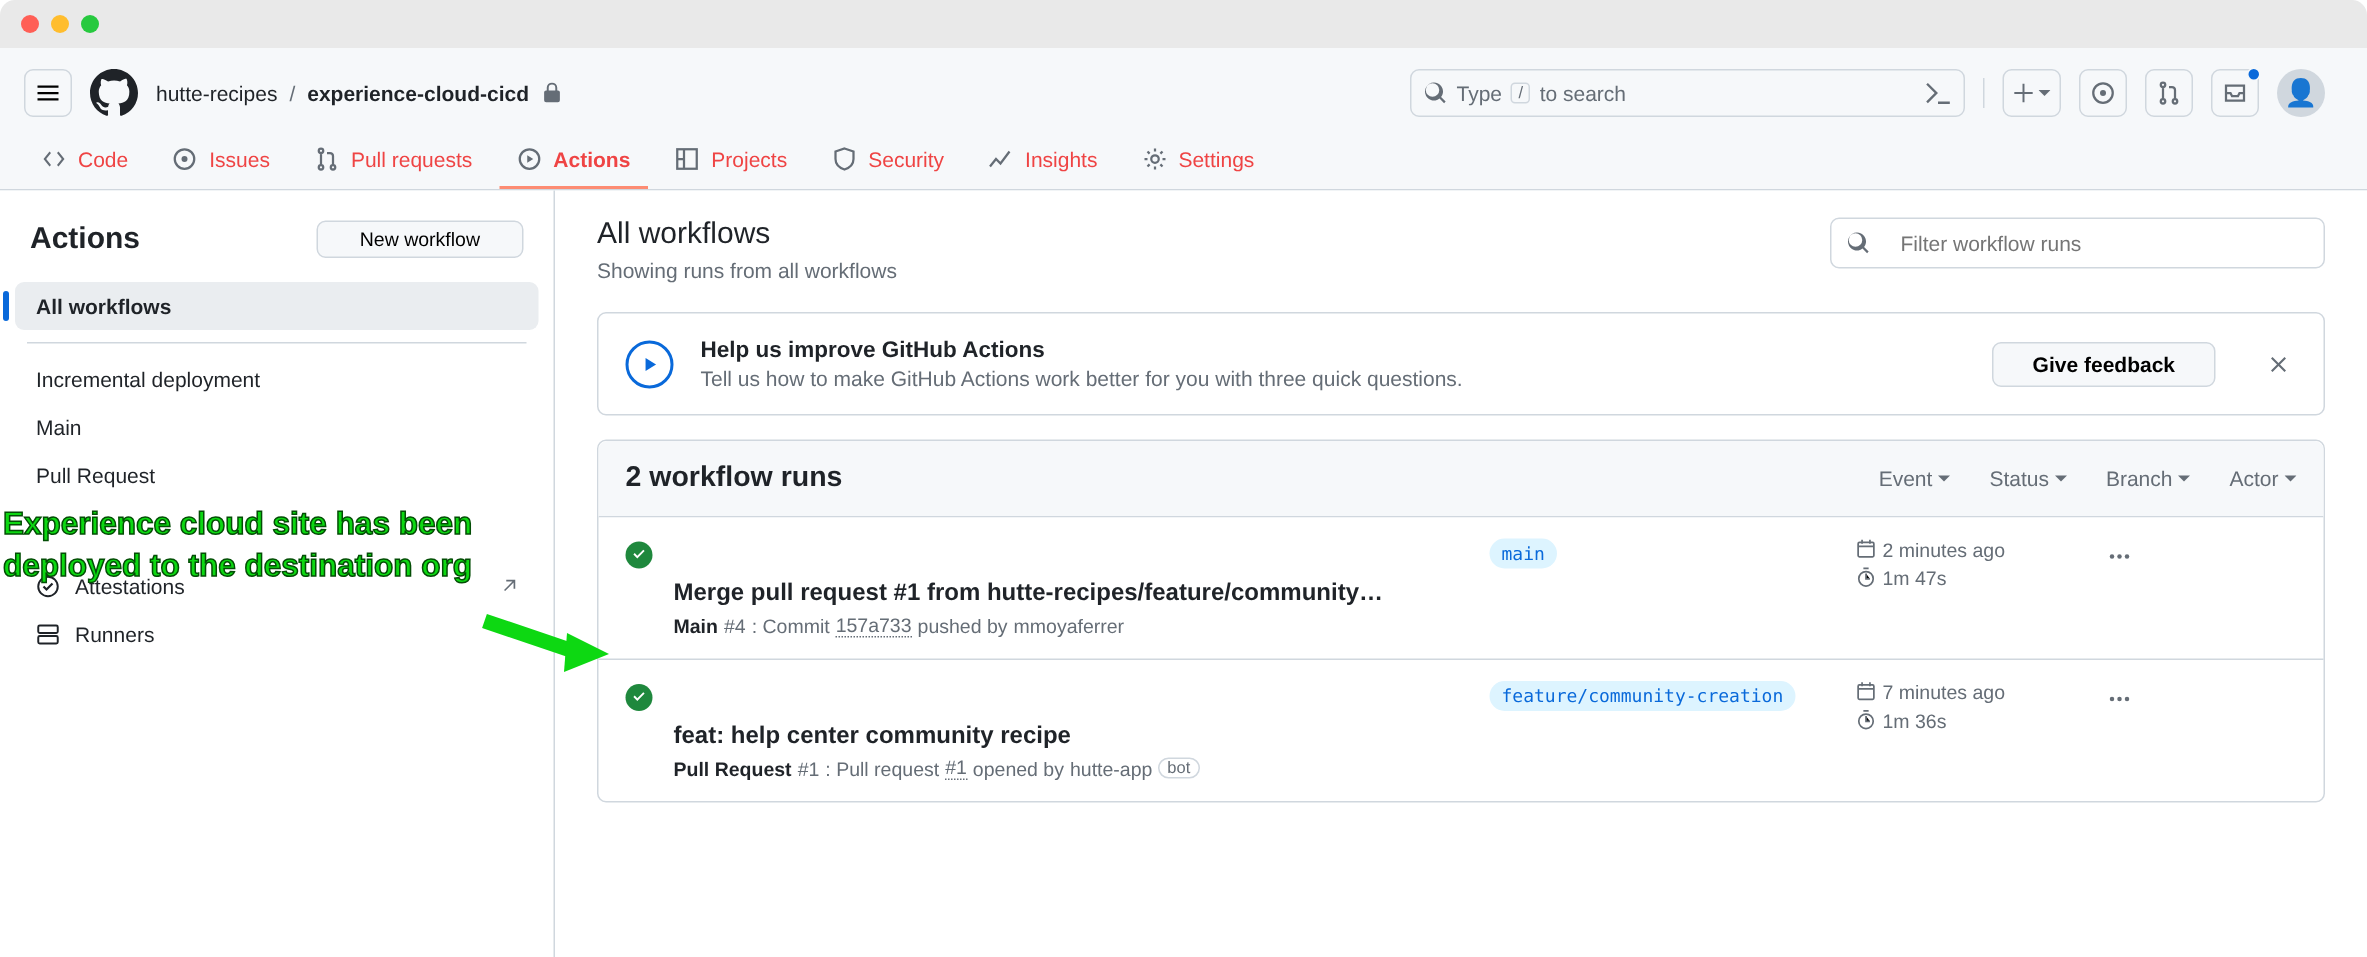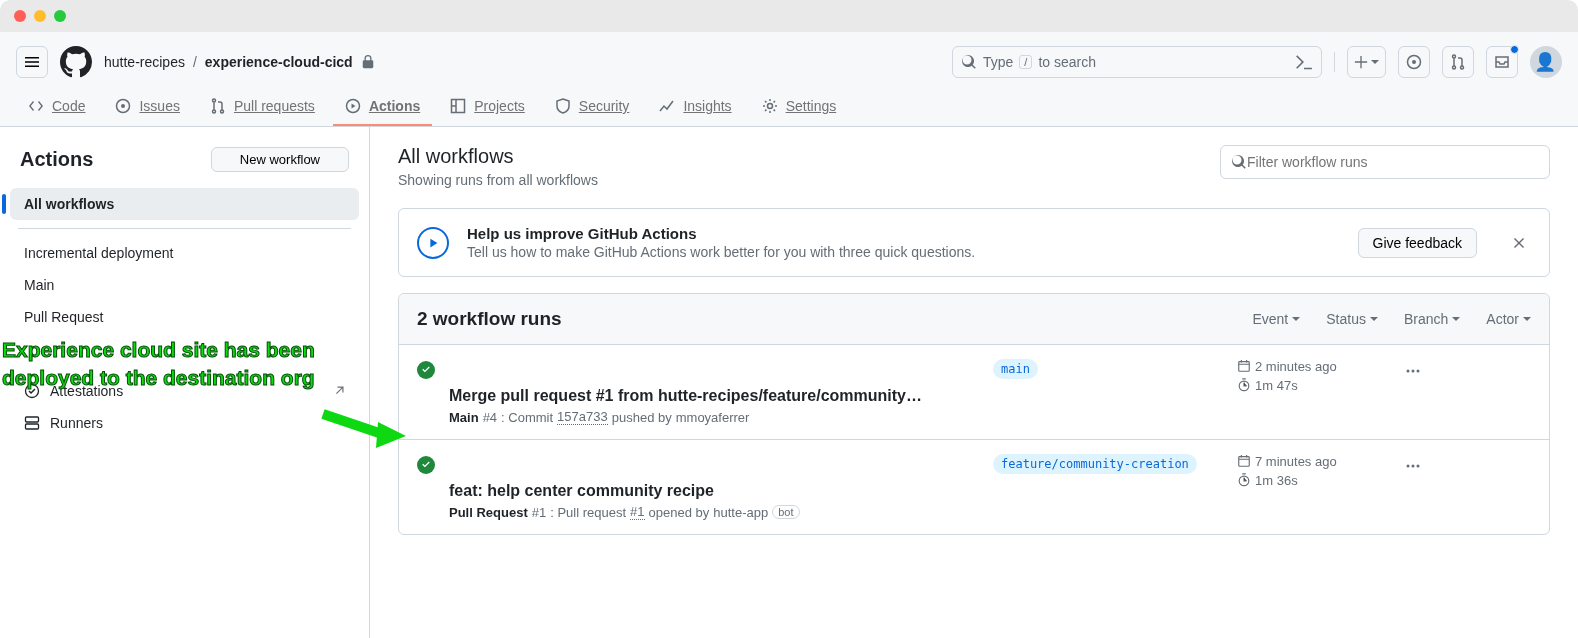--- a/index.html
+++ b/index.html
@@ -6,66 +6,66 @@
 body { font-family: -apple-system, BlinkMacSystemFont, "Segoe UI", Helvetica, Arial, sans-serif; background: #fff; color: #1f2328; width: 1578px; height: 638px; overflow: hidden; position: relative; }
 
 .window-chrome { height: 32px; background: #e9e9e9; border-radius: 10px 10px 0 0; display: flex; align-items: center; padding-left: 14px; gap: 8px; }
 .window-chrome .dot { width: 12px; height: 12px; border-radius: 50%; }
 .dot.red { background: #ff5f56; }
 .dot.yellow { background: #ffbd2e; }
 .dot.green { background: #27c93f; }
 
 .content { height: calc(100% - 32px); background: #f6f8fa; display: flex; flex-direction: column; }
 
-.topbar { background: #f6f8fa; display: flex; align-items: center; padding: 14px 16px 10px 16px; gap: 12px; }
+.topbar { background: #f6f8fa; display: flex; align-items: center; padding: 14px 28px 10px 16px; gap: 12px; }
 .menu-btn { width: 32px; height: 32px; border: 1px solid #d0d7de; border-radius: 6px; display: flex; align-items: center; justify-content: center; background: #f6f8fa; cursor: pointer; }
 .logo-link { color: #1f2328; display: flex; align-items: center; }
 .crumb { display: flex; align-items: center; gap: 8px; font-size: 14px; }
 .crumb a { color: #1f2328; text-decoration: none; }
 .crumb .sep { color: #656d76; }
 .crumb .current { font-weight: 600; }
 .lock { color: #656d76; }
 .spacer { flex: 1; }
 .searchbox { width: 370px; height: 32px; border: 1px solid #d0d7de; border-radius: 6px; display: flex; align-items: center; padding: 0 8px; color: #656d76; gap: 6px; background: #f6f8fa; font-size: 14px; }
 .searchbox .kbd { border: 1px solid #d0d7de; border-radius: 3px; padding: 0 4px; font-size: 11px; }
 .searchbox .cmd { margin-left: auto; color: #656d76; }
 .hdr-btn { height: 32px; min-width: 32px; border: 1px solid #d0d7de; border-radius: 6px; display: flex; align-items: center; justify-content: center; background: #f6f8fa; cursor: pointer; color: #656d76; padding: 0 6px; gap:3px; position:relative; }
 .hdr-divider { width: 1px; height: 20px; background: #d0d7de; }
 .avatar { width: 32px; height: 32px; border-radius: 50%; background: #d0d7de; display:flex; align-items:center; justify-content:center; font-size:18px; }
 .blue-dot { position:absolute; top:-2px; right:-2px; width:9px; height:9px; border-radius:50%; background:#0969da; border:1.5px solid #f6f8fa; }
 
 .repo-nav { background: #f6f8fa; border-bottom: 1px solid #d0d7de; display: flex; padding: 0 16px; gap: 6px; }
-.repo-nav .tab { display: flex; align-items: center; gap: 8px; padding: 10px 12px; font-size: 14px; color: #737373; cursor: pointer; border-bottom: 2px solid transparent; text-decoration: underline; }
+.repo-nav .tab { display: flex; align-items: center; gap: 8px; padding: 10px 12px; font-size: 14px; color: #ef4444; cursor: pointer; border-bottom: 2px solid transparent; }
 .repo-nav .tab.active { font-weight: 600; border-bottom: 2px solid #fd8c73; }
 .repo-nav svg { color: #656d76; }
 .repo-nav .tab.active svg { color: #656d76; }
 
 .main-area { flex: 1; display: flex; background: #fff; }
 .sidebar { width: 370px; border-right: 1px solid #d0d7de; padding: 16px 10px; position: relative; }
 .sidebar-header { display: flex; align-items: center; justify-content: space-between; padding: 4px 10px 16px 10px; }
 .sidebar-title { font-size: 20px; font-weight: 600; }
 .new-workflow-btn { border: 1px solid #d0d7de; border-radius: 6px; padding: 4px 28px; font-size: 13px; background: #f6f8fa; cursor: pointer; }
 .side-item { display: flex; align-items: center; padding: 8px 14px; font-size: 14px; border-radius: 6px; cursor: pointer; color: #1f2328; gap: 10px; position: relative; }
 .side-item.active { background: #eaedf0; font-weight: 600; }
 .side-item.active::before { content:""; position:absolute; left:-8px; top:6px; bottom:6px; width:4px; background:#0969da; border-radius:2px; }
 .side-sep { height: 1px; background: #d0d7de; margin: 8px 8px; }
 .side-item .ext-icon { margin-left: auto; color: #656d76; }
 
 .main-content { flex: 1; padding: 18px 28px; overflow:auto; }
 .mc-header { display: flex; align-items: flex-start; justify-content: space-between; margin-bottom: 20px; }
 .mc-title { font-size: 20px; font-weight: 400; }
 .mc-sub { color: #656d76; font-size: 14px; margin-top: 4px; }
-.filter-input { width: 330px; height: 32px; border: 1px solid #d0d7de; border-radius: 6px; display: flex; align-items: center; padding: 16px 10px; gap: 0; color: #656d76; font-size: 14px; }
+.filter-input { width: 330px; height: 32px; border: 1px solid #d0d7de; border-radius: 6px; display: flex; align-items: center; padding: 16px 10px; gap: 20px; color: #656d76; font-size: 14px; }
 .filter-input input { border:none; outline:none; flex:1; font-size:14px; background:transparent; }
 
 .banner { border: 1px solid #d0d7de; border-radius: 6px; padding: 16px 18px; display: flex; align-items: center; gap: 18px; margin-bottom: 16px; }
 .banner-icon { width: 32px; height: 32px; border-radius: 50%; border: 2px solid #0969da; display: flex; align-items: center; justify-content: center; color: #0969da; flex-shrink:0; }
 .banner-txt-title { font-weight: 600; font-size: 15px; }
 .banner-txt-sub { color: #656d76; font-size: 14px; margin-top: 2px; }
-.banner-btn { margin-left: auto; border: 1px solid #d0d7de; border-radius: 6px; padding: 6px 14px; font-size: 14px; font-weight:400; background: #f6f8fa; cursor: pointer; }
+.banner-btn { margin-left: auto; border: 1px solid #d0d7de; border-radius: 6px; padding: 6px 26px; font-size: 14px; font-weight:700; background: #f6f8fa; cursor: pointer; }
 .banner-close { color: #656d76; cursor: pointer; padding: 4px; margin-left:12px; }
 
 .runs-panel { border: 1px solid #d0d7de; border-radius: 6px; }
 .runs-head { display: flex; align-items: center; padding: 14px 18px; background: #f6f8fa; border-bottom: 1px solid #d0d7de; border-radius: 6px 6px 0 0;}
 .runs-count { font-weight: 600; font-size: 19px; }
 .run-filters { display: flex; gap: 26px; color: #656d76; font-size: 14px; }
 .run-filters .f { display:flex; align-items:center; gap:4px; cursor:pointer; }
 
 .run-row { display: flex; align-items: flex-start; padding: 14px 18px; border-bottom: 1px solid #d0d7de; gap: 14px; }
 .run-row:last-child { border-bottom:none; }

